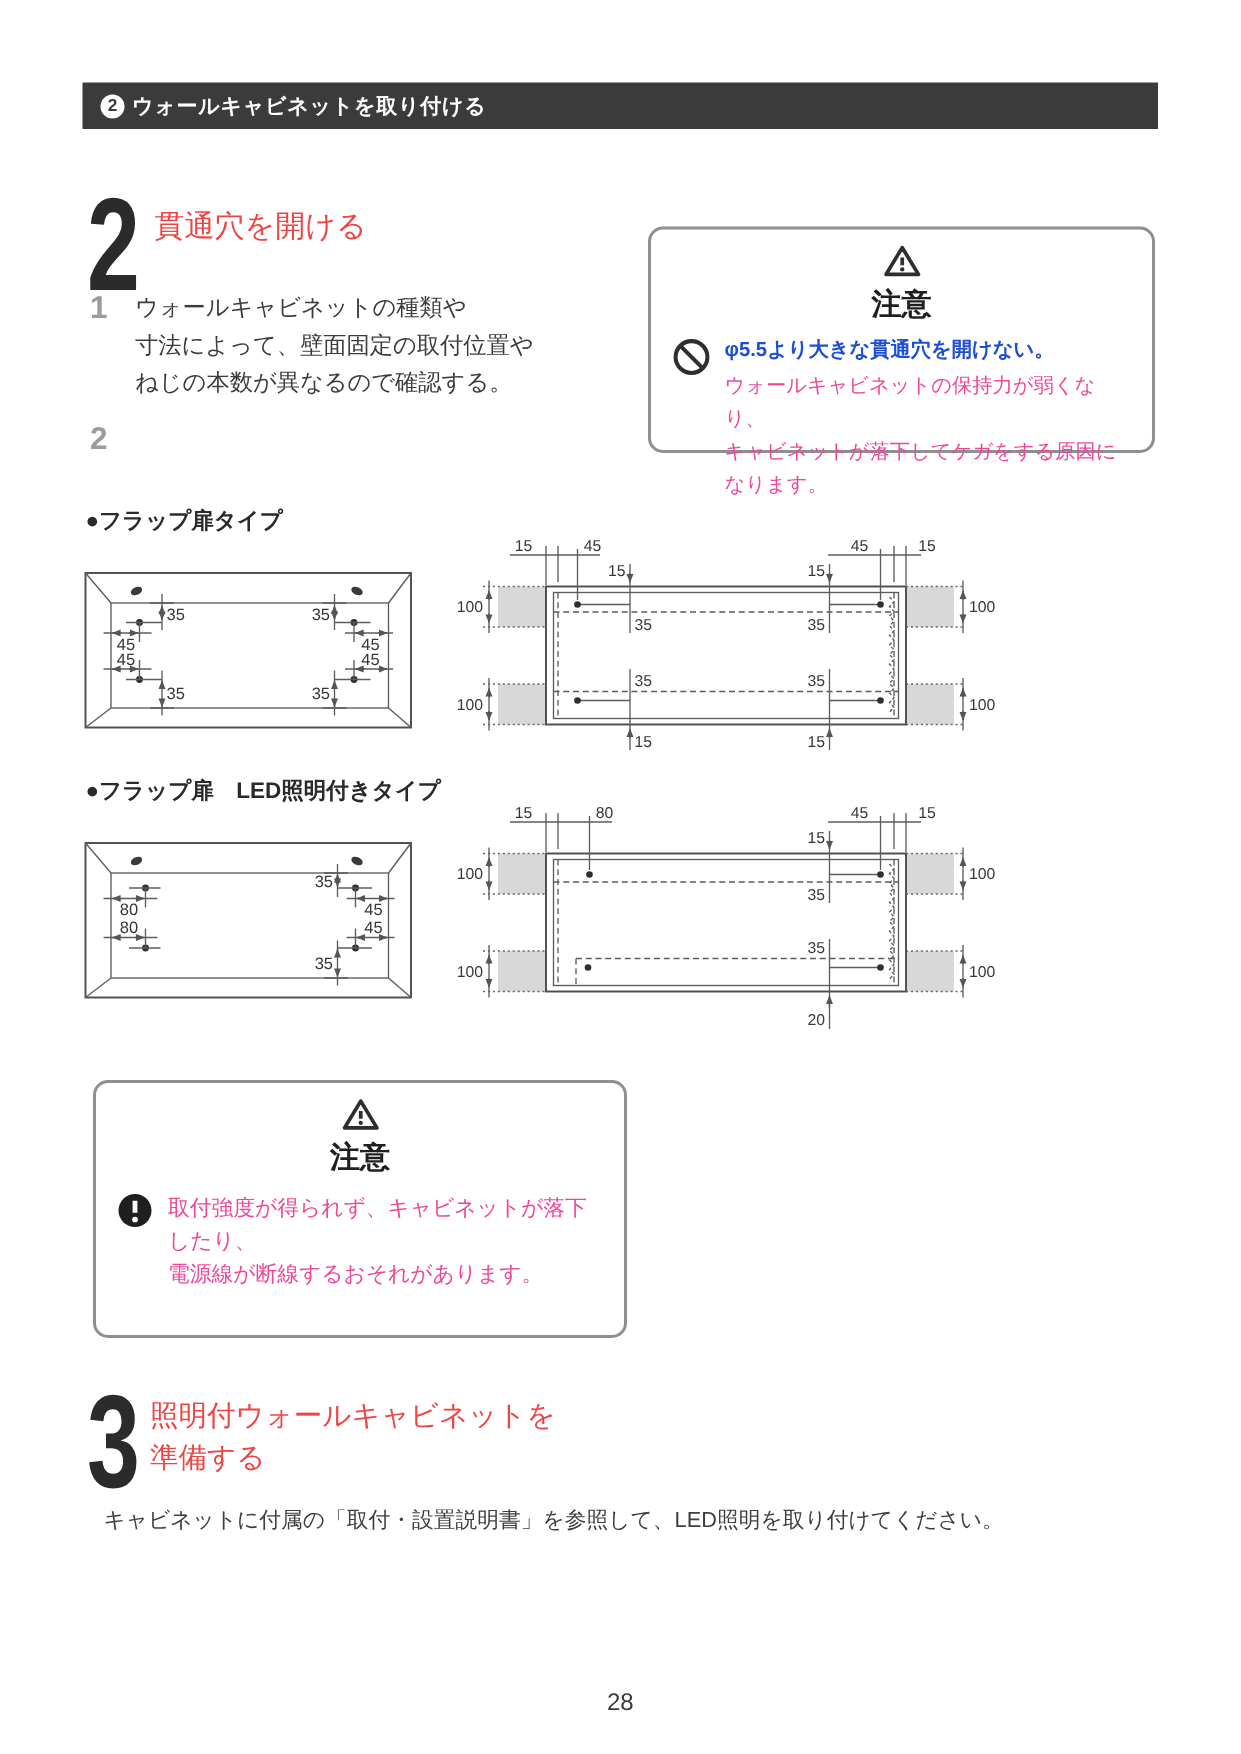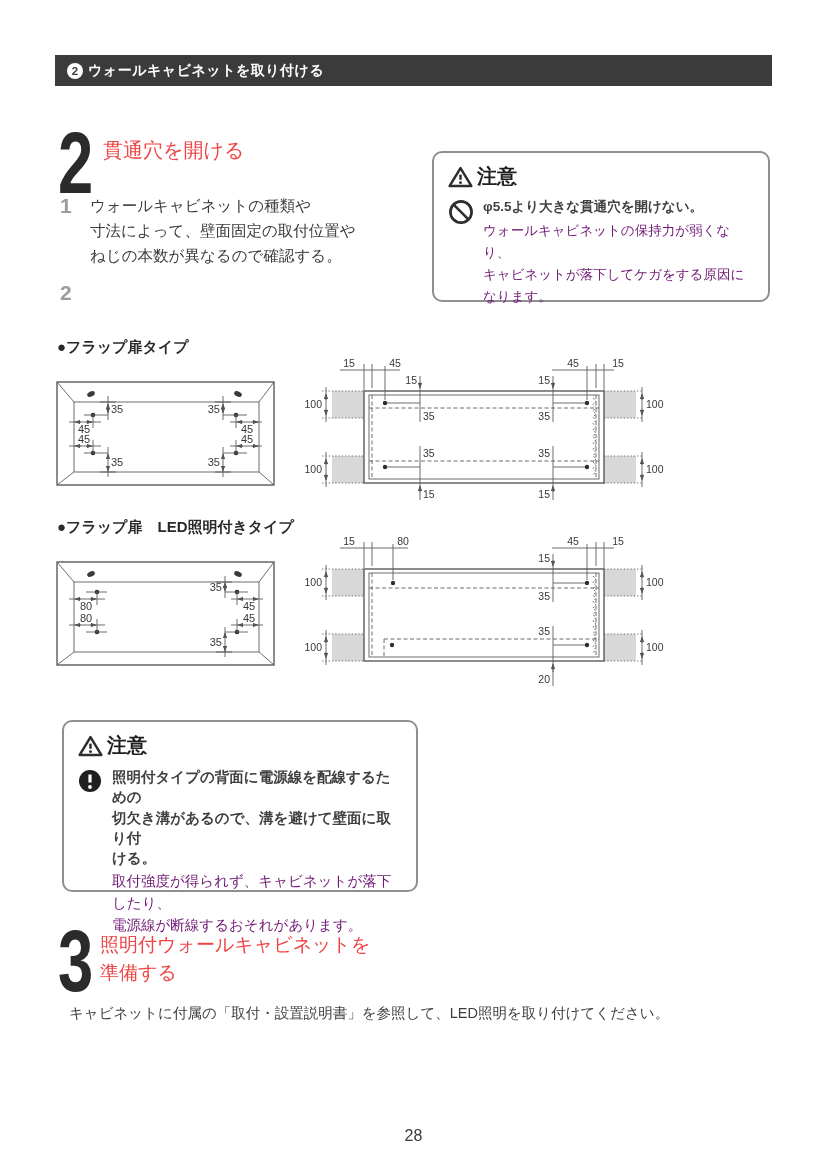--- a/index.html
+++ b/index.html
@@ -15,24 +15,24 @@
   .bignum{position:absolute;font-size:88px;font-weight:800;color:#2b2b2b;line-height:.8;
           transform:scale(.72,1);transform-origin:left top;}
   .steptitle{position:absolute;font-size:20px;font-weight:normal;color:#ef4444;}
   .steptitle.multi{white-space:pre-line;line-height:1.45;}
   
   .sub{position:absolute;display:flex;}
   .sub .n{font-size:21px;font-weight:bold;color:#9c9c9c;width:30px;flex:none;line-height:1.1;}
   .sub .tx{font-size:15.5px;color:#3c3c3c;line-height:1.6;white-space:pre-line;}
   
   .cbox{position:absolute;border:2px solid #8f8f8f;border-radius:10px;background:#fff;box-sizing:border-box;}
-  .ctitle{display:flex;align-items:center;font-size:20px;font-weight:bold;color:#1f1f1f;gap:4px;}
+  .ctitle{display:flex;align-items:center;font-size:20px;font-weight:bold;color:#1f1f1f;gap:4px;flex-direction:column;}
   .crow{display:flex;align-items:flex-start;}
-  .chead{font-weight:bold;color:#404040;white-space:pre-line;}
-  .cbody{color:#701a75;white-space:pre-line;}
+  .chead{font-weight:bold;color:#1d4ed8;white-space:pre-line;}
+  .cbody{color:#ec4899;white-space:pre-line;}
   
   .seclabel{position:absolute;font-size:15px;font-weight:bold;color:#2a2a2a;}
   
   .diag{position:absolute;}
   .fr{stroke:#4f4f4f;stroke-width:1.3;fill:#fff;}
   .tn{stroke:#5c5c5c;stroke-width:.9;fill:none;}
   .dsh{stroke:#5c5c5c;stroke-width:.9;fill:none;stroke-dasharray:4,2.5;}
   .dsh2{stroke:#5c5c5c;stroke-width:.9;fill:none;stroke-dasharray:2.2,1.6;}
   .dot{stroke:#6a6a6a;stroke-width:.9;fill:none;stroke-dasharray:1.4,1.9;}
   .blk{fill:#d8d8d8;stroke:none;}
@@ -387,23 +387,20 @@
       </svg>
       <span>注意</span>
     </div>
     <div class="crow" style="margin-top:8px;gap:10px;">
       <svg width="24" height="24" viewBox="0 0 24 24" style="flex:none;margin-top:2px;">
         <circle cx="12" cy="12" r="11" fill="#1f1f1f"></circle>
         <line x1="12" y1="5.5" x2="12" y2="13.5" stroke="#fff" stroke-width="3.2"></line>
         <circle cx="12" cy="18" r="1.9" fill="#fff"></circle>
       </svg>
       <div>
-        <div class="chead" style="font-size:14.5px;line-height:1.4;">照明付タイプの背面に電源線を配線するための
-切欠き溝があるので、溝を避けて壁面に取り付
-ける。</div>
         <div class="cbody" style="font-size:14.5px;line-height:1.5;margin-top:3px;">取付強度が得られず、キャビネットが落下したり、
 電源線が断線するおそれがあります。</div>
       </div>
     </div>
   </div>
 
   <div class="bignum" style="left:58px;top:926px;">3</div>
   <div class="steptitle multi" style="left:100px;top:931px;font-size:19px;">照明付ウォールキャビネットを
 準備する</div>
 

